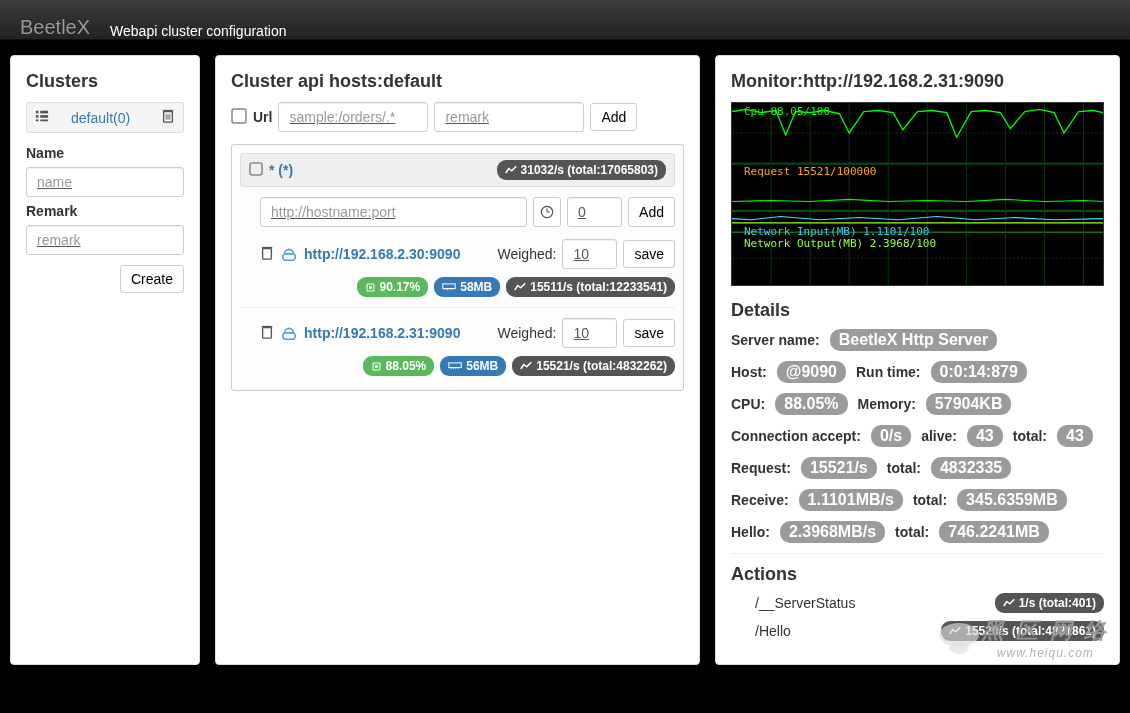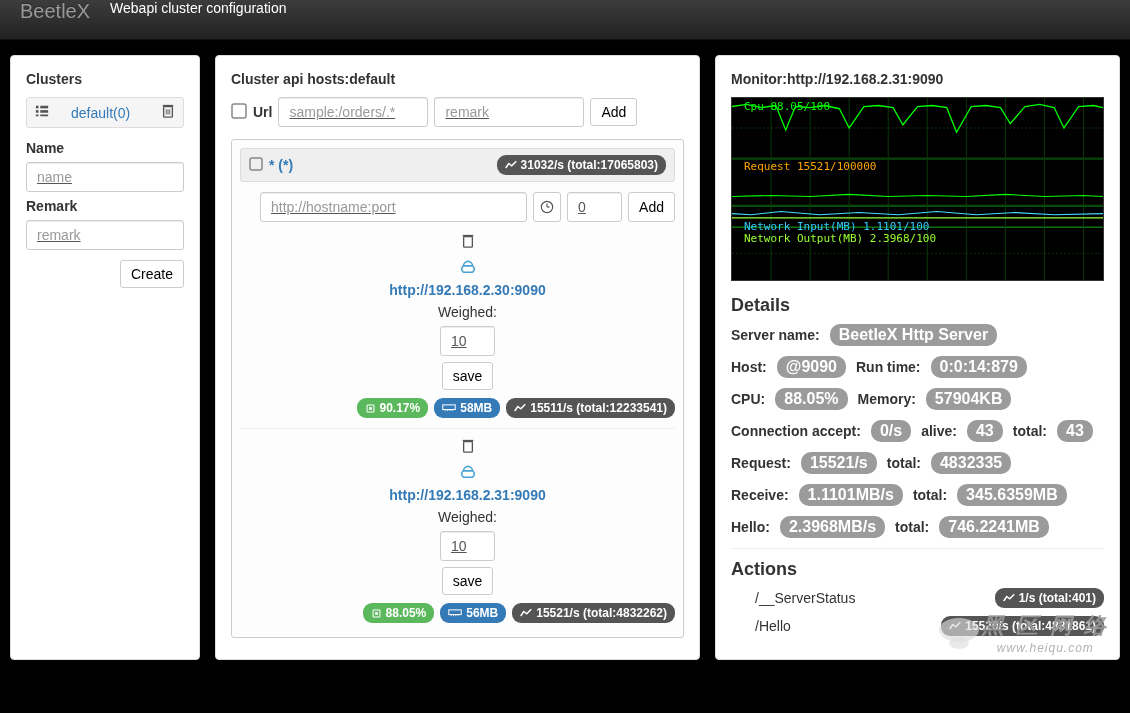--- a/index.html
+++ b/index.html
@@ -1,25 +1,25 @@
 <!DOCTYPE html>
 <html><head>
 <meta charset="utf-8">
 <style>
 * { box-sizing: border-box; margin: 0; padding: 0; }
 body { background: #000; font-family: "Helvetica Neue", Helvetica, Arial, sans-serif; font-size: 14px; color: #333; }
-.navbar { background: linear-gradient(to bottom, #3c3c3c, #222); border-bottom: 1px solid #111; height: 40px; display: flex; align-items: flex-start; padding: 0 20px; }
+.navbar { background: linear-gradient(to bottom, #3c3c3c, #222); border-bottom: 1px solid #111; height: 40px; display: flex; align-items: flex-end; padding: 0 20px; }
 .brand { color: #999; font-size: 20px; text-shadow: 0 -1px 0 rgba(0,0,0,.25); margin-right: 20px; }
 .nav-link { color: #fff; font-size: 14px; }
 .container { display: flex; gap: 15px; padding: 15px 10px; }
 .panel { background: #fff; border: 1px solid #ddd; border-radius: 4px; padding: 15px; box-shadow: 0 1px 1px rgba(0,0,0,.05); }
 .sidebar { width: 190px; }
 .main { width: 485px; }
 .monitor { flex: 1; }
-h3 { font-size: 14px; font-weight: bold; margin-bottom: 10px; }
+h3 { font-size: 18px; font-weight: bold; margin-bottom: 10px; }
 h4 { font-size: 18px; font-weight: bold; margin-bottom: 8px; }
 .cluster-item { display: flex; align-items: center; justify-content: space-between; background: #f5f5f5; border: 1px solid #ddd; border-radius: 3px; padding: 6px 8px; margin-bottom: 12px; }
 .cluster-name { color: #337ab7; }
 .icon-btn { cursor: pointer; display: inline-block; }
 .form-label { font-weight: bold; margin: 6px 0; display: block; }
 .input { width: 100%; border: 1px solid #ccc; border-radius: 3px; padding: 6px 10px; font-size: 14px; color: #555; background: #fff; box-shadow: inset 0 1px 1px rgba(0,0,0,.075); text-decoration: underline; }
 .input::placeholder { color: #999; }
 .btn { background: #fff; border: 1px solid #ccc; border-radius: 3px; padding: 5px 10px; font-size: 14px; cursor: pointer; }
 .btn-row { text-align: right; margin-top: 10px; }
 .url-row { display: flex; align-items: center; gap: 6px; margin-bottom: 12px; }
@@ -30,21 +30,21 @@
 .group-name { color: #337ab7; font-weight: bold; }
 .badge { display: inline-flex; align-items: center; gap: 4px; background: #777; color: #fff; border-radius: 9px; padding: 3px 8px; font-size: 12px; font-weight: bold; white-space: nowrap; }
 .badge.green { background: #5cb85c; }
 .badge.blue { background: #337ab7; }
 .badge.dark { background: #555; }
 .badge-pill { background: #9b9b9b; color: #fff; border-radius: 10px; padding: 2px 9px; font-size: 16px; font-weight: bold; white-space: nowrap; }
 .host-add-row { display: flex; gap: 6px; margin-bottom: 12px; padding-left: 20px; }
 .host-add-row .input { flex: 1; }
 .host-add-row .input.tiny { width: 55px; flex: none; }
 .host-item { padding-left: 20px; margin-bottom: 6px; }
-.host-row1 { display: flex; align-items: center; gap: 6px; flex-direction: column; }
+.host-row1 { display: flex; align-items: center; gap: 6px; }
 .host-name { color: #337ab7; font-weight: bold; flex: 1; }
 .weighted-label { font-size: 14px; white-space: nowrap; }
 .host-row2 { display: flex; justify-content: flex-end; gap: 6px; margin-top: 8px; }
 hr { border: none; border-top: 1px solid #eee; margin: 10px 0; }
 .chart { background: #000; border: 1px solid #333; height: 184px; position: relative; margin-bottom: 14px; overflow: hidden; }
 .chart-label { position: absolute; left: 12px; font-size: 11px; font-family: monospace; z-index: 2; }
 .chart svg { position: absolute; inset: 0; width: 100%; height: 100%; }
 .detail-row { margin-bottom: 10px; display: flex; align-items: center; flex-wrap: wrap; gap: 10px; }
 .detail-label { font-weight: bold; }
 .action-list { list-style: disc; padding-left: 24px; }

